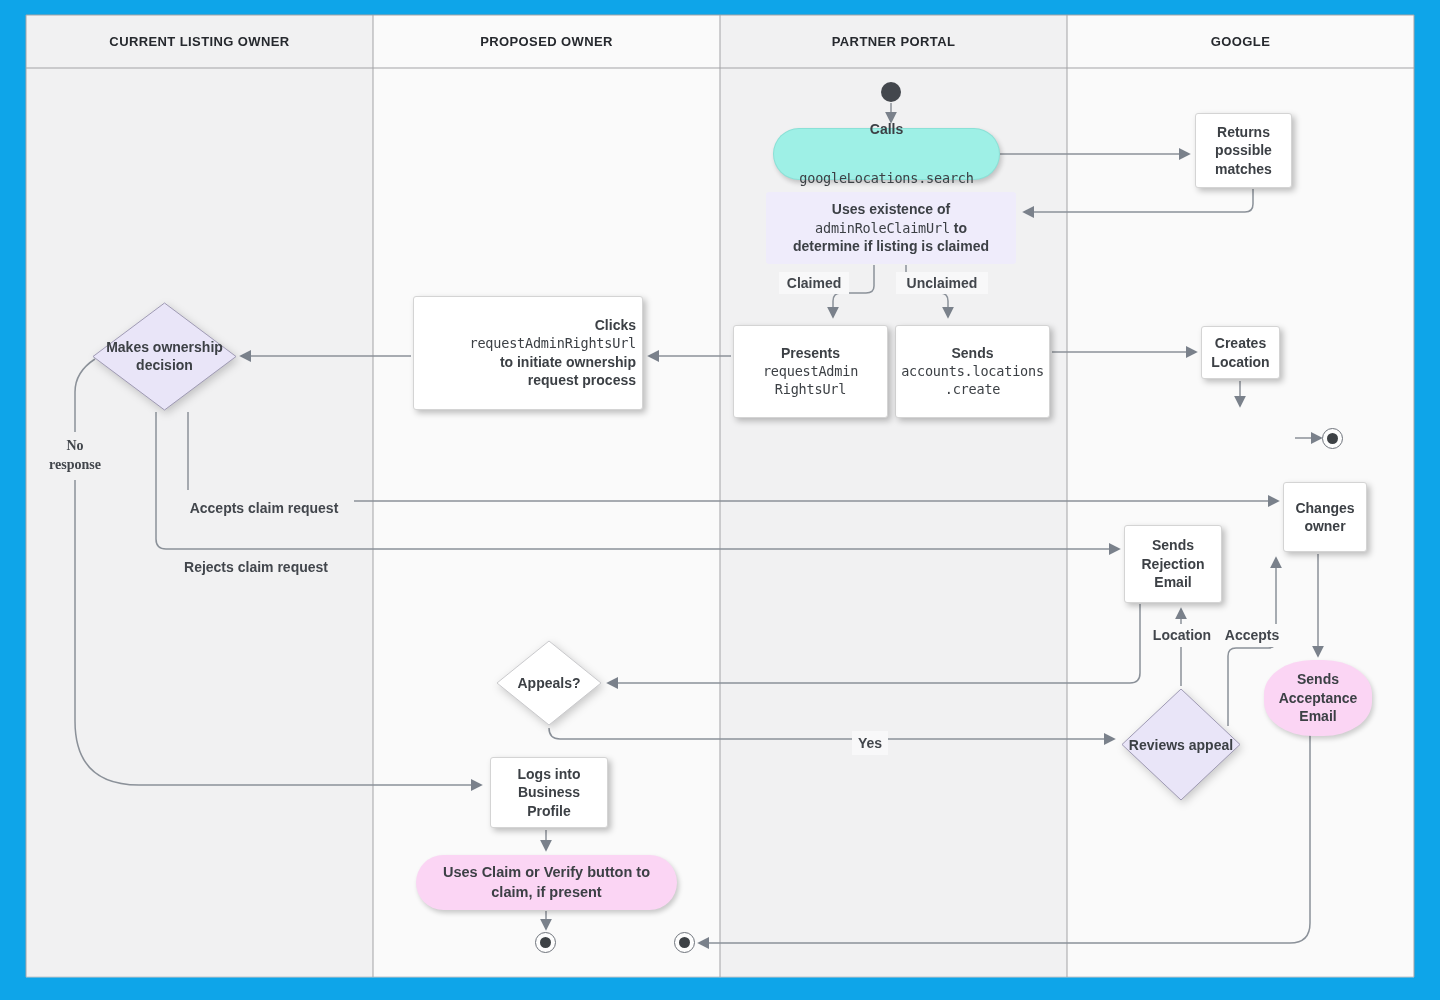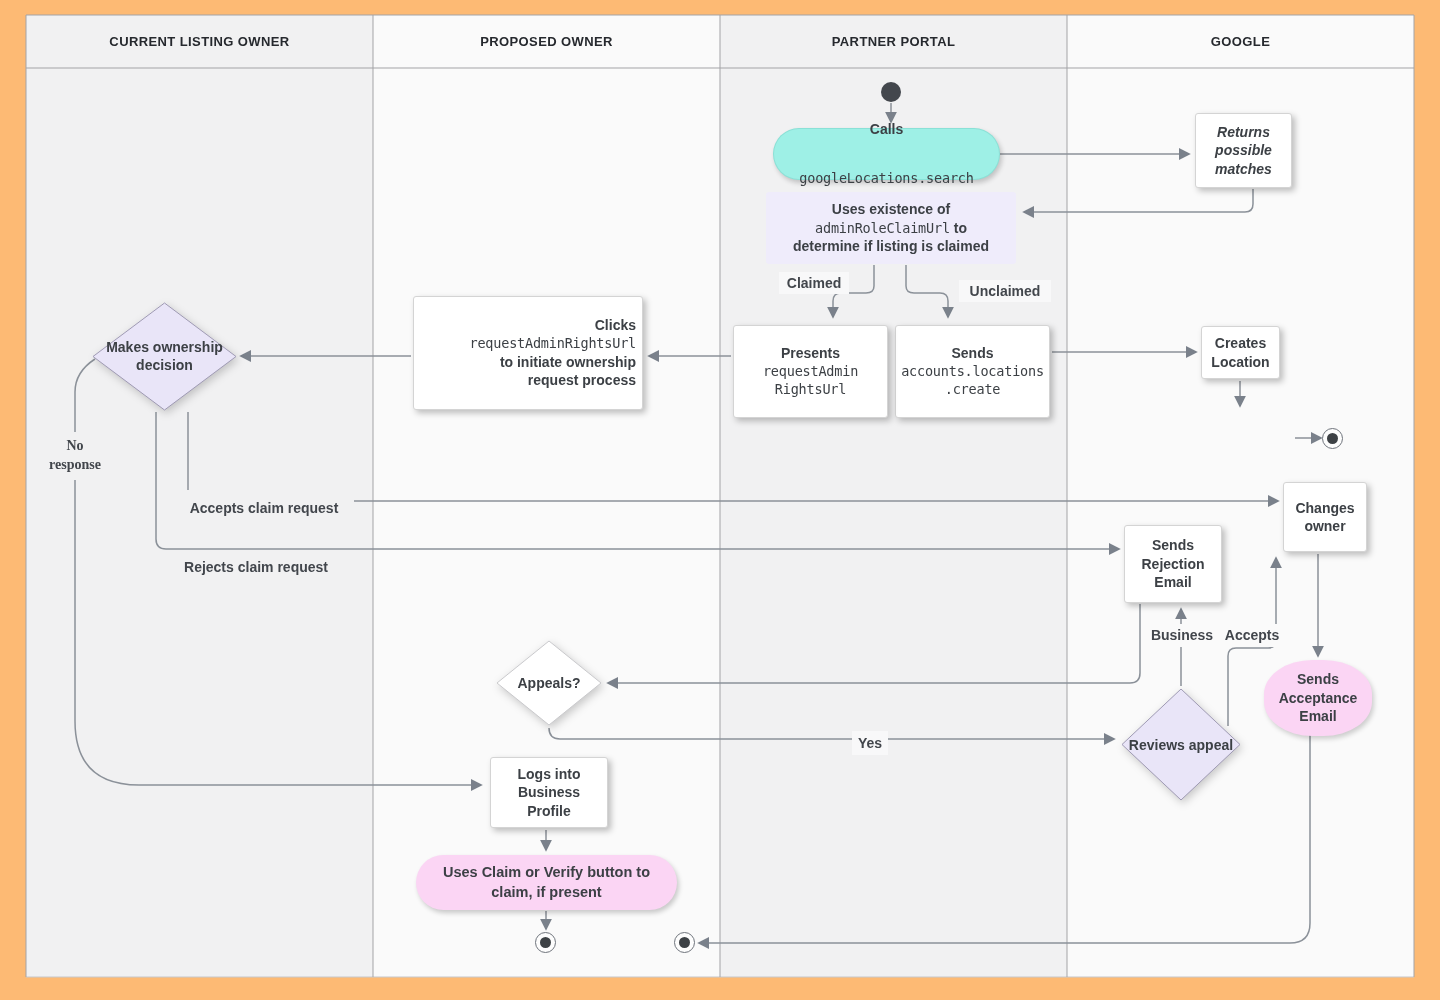--- a/index.html
+++ b/index.html
@@ -1,21 +1,21 @@
 <!DOCTYPE html>
 <html style="--teal: #9ef0e6; --pink: #fbd5f4; --lavender: #e9e5f8; --lavender-box: #efecfb; --lane-odd: #f1f1f2; --lane-even: #fafafa; --line: #8b9199; --arrow: #7a818b; --text: #3c4045; --header-text: #26292e;"><head>
 <meta charset="utf-8">
 <style>
   :root{
     --teal:#9ef0e6; --pink:#fbd5f4; --lavender:#e9e5f8; --lavender-box:#efecfb;
     --lane-odd:#f1f1f2; --lane-even:#fafafa; --line:#8b9199; --arrow:#7a818b;
     --text:#3c4045; --header-text:#26292e; --node-bg:#ffffff; --node-border:#d4d4d4;
   }
   html,body{margin:0;padding:0;background:#fafafa;}
-  .stage{position:relative;width:1440px;height:1000px;background:#fdba74;overflow:hidden;
+  .stage{position:relative;width:1440px;height:1000px;background:#0ea5e9;overflow:hidden;
          font-family:"Liberation Sans",sans-serif;color:var(--text);}
   .lane{position:absolute;top:15px;height:962px;}
   .lane.odd{background:var(--lane-odd);}
   .lane.even{background:var(--lane-even);}
   .lane-header{position:absolute;top:15px;height:53px;display:flex;align-items:center;justify-content:center;
     font-size:13px;font-weight:bold;letter-spacing:.4px;color:var(--header-text);}
   svg.wires{position:absolute;left:0;top:0;z-index:2;}
   svg.wires path.edge{stroke:var(--line);stroke-width:1.5;fill:none;}
   svg.wires line.grid{stroke:#a3a3a6;stroke-width:1;}
   svg.wires line.grid.soft{stroke:#c7c7ca;}
@@ -116,21 +116,21 @@
     </div>
   <div class="enddot" style="left:674px;top:932px;">
       <div class="in"></div>
     </div>
 
   <div class="node pill teal" style="left:773px;top:128px;width:227px;height:52px;">
     <div>Calls</div>
     <div class="code">googleLocations.search</div>
   </div>
 
-  <div class="node boxn" style="left:1195px;top:113px;width:97px;height:75px;font-style:italic;">
+  <div class="node boxn" style="left:1195px;top:113px;width:97px;height:75px;">
     <div>Returns possible matches</div>
   </div>
 
   <div class="node lavrect" style="left:766px;top:192px;width:250px;height:72px;">
     <div><span>Uses existence of</span></div>
     <div><span class="code">adminRoleClaimUrl</span> <span>to</span></div>
     <div><span>determine if listing is claimed</span></div>
   </div>
 
   <div class="node boxn" style="left:895px;top:325px;width:155px;height:93px;">
@@ -185,34 +185,34 @@
     <div>Logs into Business Profile</div>
   </div>
 
   <div class="node pill pinkn" style="left:416px;top:855px;width:261px;height:55px;font-size:14.5px;">
     <div>Uses Claim or Verify button to claim, if present</div>
   </div>
 
   <div class="elabel bg-lite" style="left:779px;top:272px;width:70px;height:22px;">
       <span>Claimed</span>
     </div>
-  <div class="elabel bg-lite" style="left:959px;top:272px;width:92px;height:22px;margin-top:8px;">
+  <div class="elabel bg-lite" style="left:896px;top:272px;width:92px;height:22px;">
       <span>Unclaimed</span>
     </div>
   <div class="elabel bg-odd" style="left:42px;top:432px;width:66px;height:48px;font-family:Liberation Serif, serif;">
       <span>No response</span>
     </div>
   <div class="elabel bg-odd" style="left:174px;top:490px;width:180px;height:36px;">
       <span>Accepts claim request</span>
     </div>
   <div class="elabel bg-odd" style="left:168px;top:553px;width:176px;height:28px;">
       <span>Rejects claim request</span>
     </div>
   <div class="elabel bg-even" style="left:1150px;top:624px;width:64px;height:23px;">
-      <span>Business</span>
+      <span>Location</span>
     </div>
   <div class="elabel bg-even" style="left:1218px;top:624px;width:68px;height:23px;">
       <span>Accepts</span>
     </div>
   <div class="elabel bg-lite" style="left:852px;top:731px;width:36px;height:24px;">
       <span>Yes</span>
     </div>
 
 </div>
 

